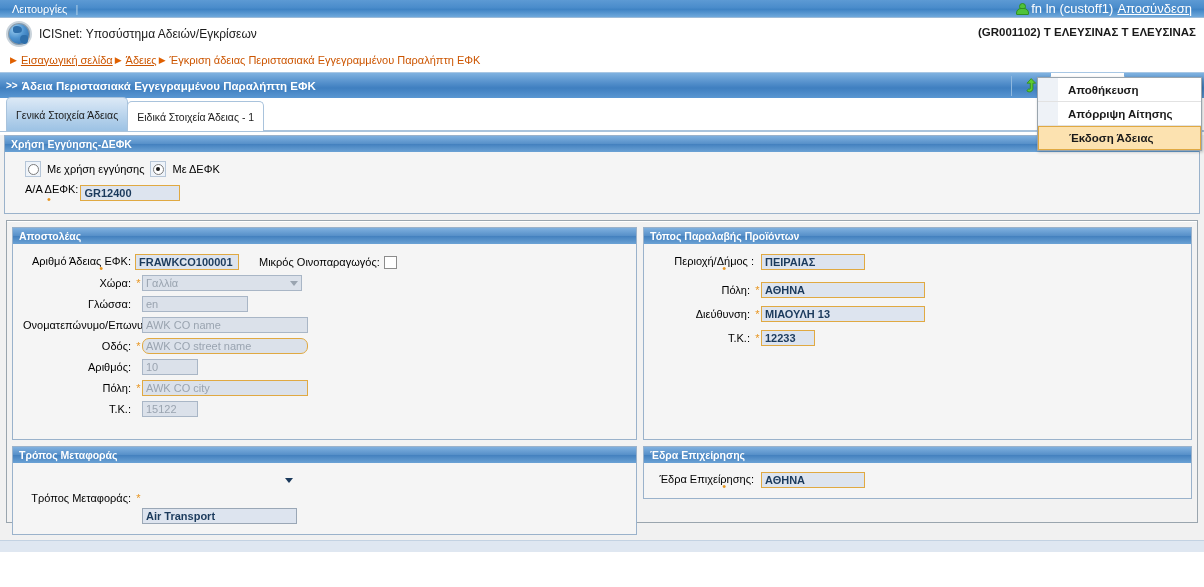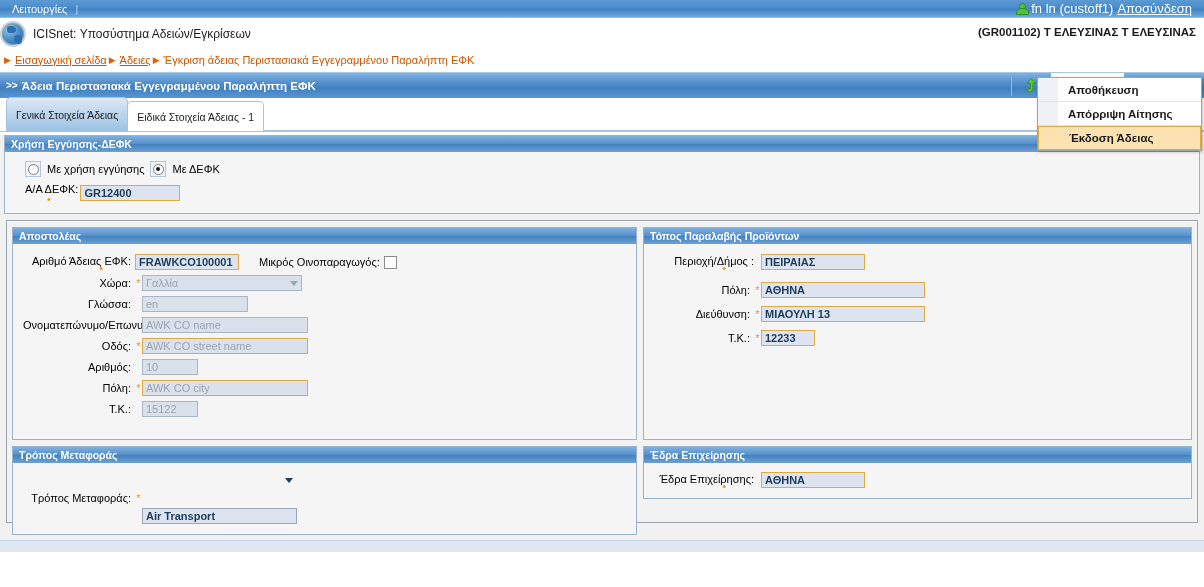--- a/index.html
+++ b/index.html
@@ -36,20 +36,21 @@
   .user-glyph::after {
     content:''; position:absolute; left:0px; top:5px; width:11px; height:5px;
     border-radius: 5px 5px 1px 1px; background:#4fc23a; border:1px solid #2f8f20;
   }
 
   
   .appheader {
     height: 54px;
     background: #ffffff;
     position: relative;
+    padding-left: 6px;
     border-bottom: 1px solid #ffffff;
   }
   .appheader .row1 { display: flex; align-items: center; height: 32px; }
   .globe {
     width: 26px; height: 26px; border-radius: 50%;
     background: radial-gradient(circle at 32% 28%, #9fd0f2 0%, #4e93cf 42%, #1f5d9c 100%);
     border: 2px solid #c9d3db;
     position: relative; margin-right: 7px; flex: none;
     box-shadow: 0 0 0 1px #8f9aa3 inset;
   }
@@ -374,21 +375,21 @@
                 <span class="flbl" style="padding-right:0;">Ονοματεπώνυμο/Επωνυμία:</span>
                 <span class="req-dot" style="line-height:3px;margin-right:52px;">•</span>
               </div>
               <span class="mark"></span>
               <input class="inp disabled" style="width: 166px;" readonly="" disabled="" value="AWK CO name">
             </div>
 
             <div class="frow">
               <span class="flbl" style="width:112px;">Οδός:</span>
               <span class="mark req-star">*</span>
-              <input class="inp disabled" style="width: 166px; border-color: rgb(224, 169, 66);" readonly="" disabled="" value="AWK CO street name">
+              <input class="inp disabled" style="width: 166px; border-color: rgb(224, 169, 66); border-radius: 7px;" readonly="" disabled="" value="AWK CO street name">
             </div>
 
             <div class="frow">
               <span class="flbl" style="width:112px;">Αριθμός:</span>
               <span class="mark"></span>
               <input class="inp disabled" style="width: 56px;" readonly="" disabled="" value="10">
             </div>
 
             <div class="frow">
               <span class="flbl" style="width:112px;">Πόλη:</span>

